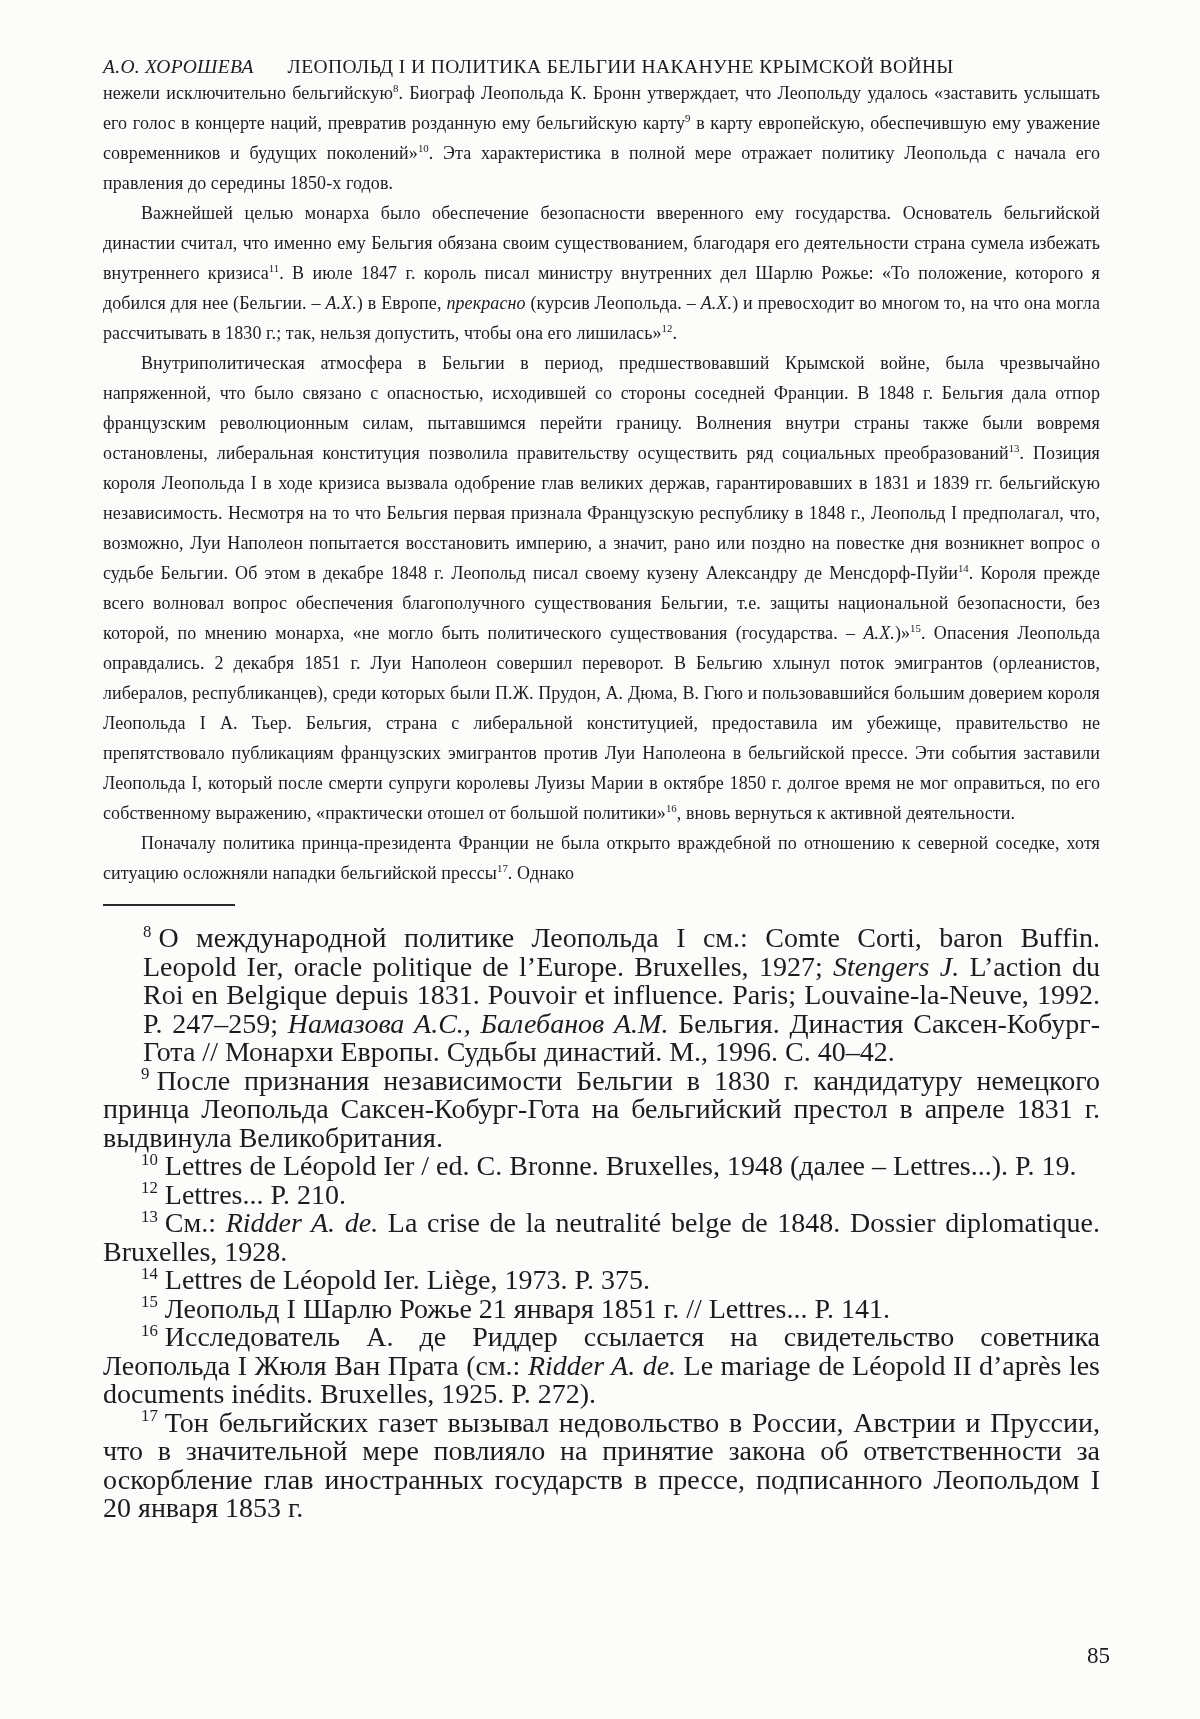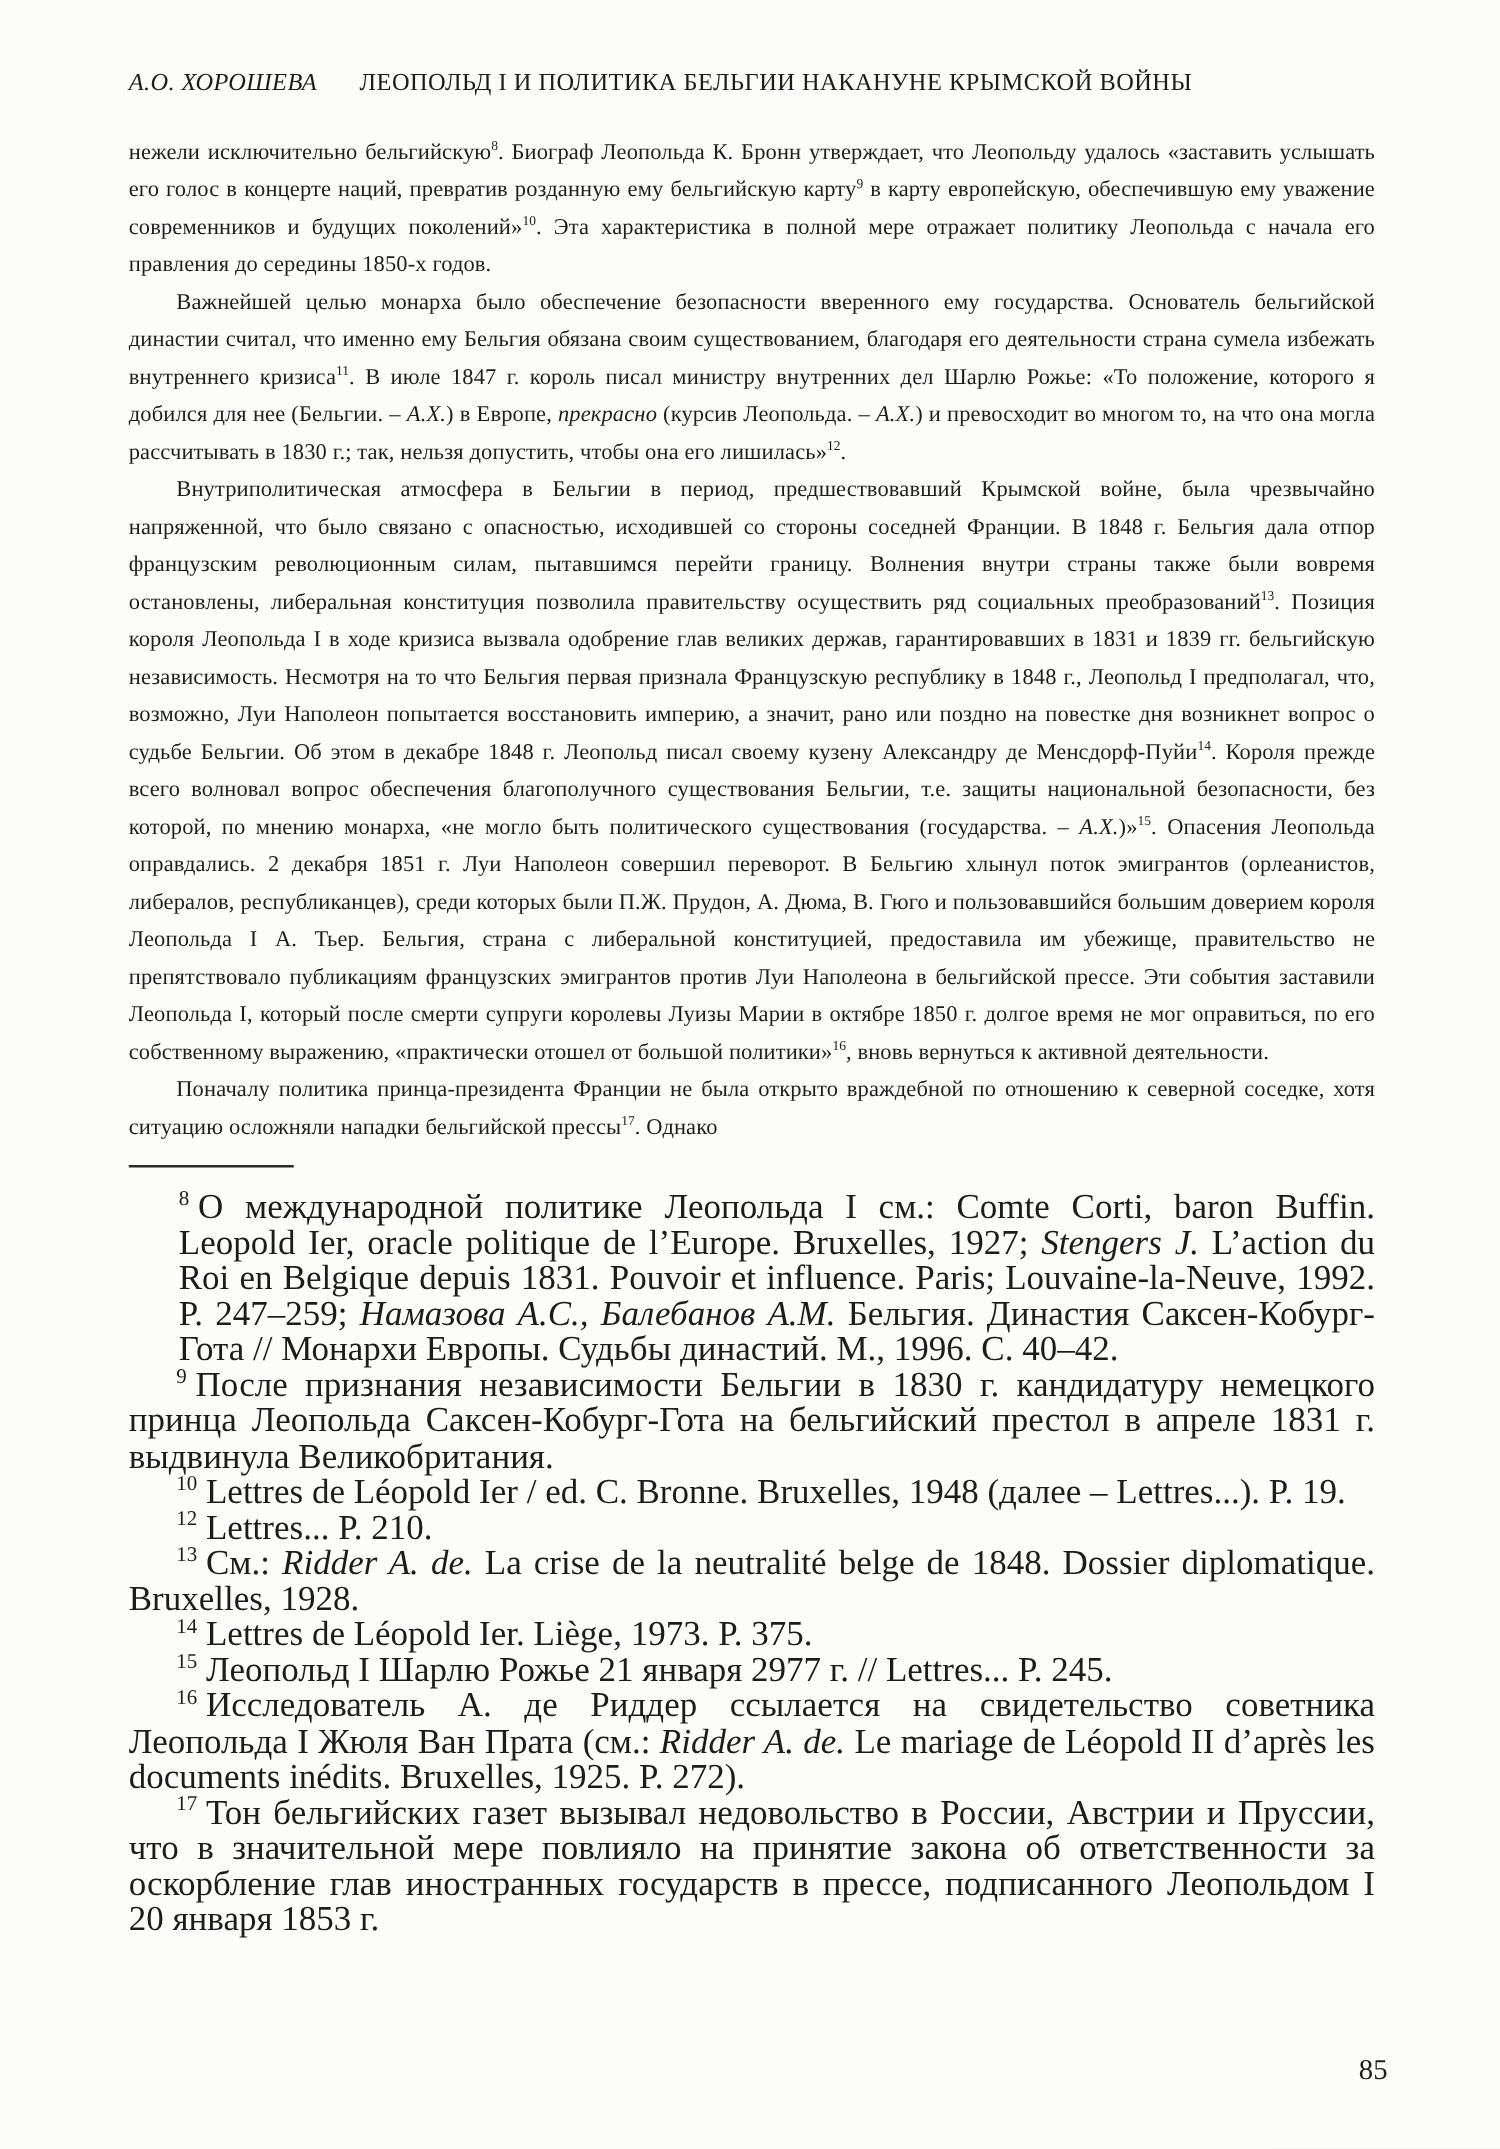--- a/index.html
+++ b/index.html
@@ -15,21 +15,20 @@
     box-sizing: border-box;
   }
   .content { padding: 56px 100px 0 103px; }
 
   .running-head {
     display: flex;
     align-items: baseline;
     gap: 34px;
     font-size: 19.5px;
     white-space: nowrap;
-    margin-bottom: 28px;
   }
   .rh-author { font-style: italic; letter-spacing: 0.3px; }
   .rh-title  { letter-spacing: 0.4px; }
 
   .body-text {
     font-size: 18px;
     line-height: 30px;
     text-align: justify;
     letter-spacing: 0.1px;
   }
@@ -86,21 +85,21 @@
 
     <hr class="footnote-rule">
 
     <section class="footnotes">
       <p class="fn fn-block"><sup class="fn-marker">8</sup><span class="fn-text">О международной политике Леопольда I см.: Comte Corti, baron Buffin. Leopold Ier, oracle politique de l’Europe. Bruxelles, 1927; <i>Stengers J.</i> L’action du Roi en Belgique depuis 1831. Pouvoir et influence. Paris; Louvaine-la-Neuve, 1992. P. 247–259; <i>Намазова А.С., Балебанов А.М.</i> Бельгия. Династия Саксен-Кобург-Гота // Монархи Европы. Судьбы династий. М., 1996. С. 40–42.</span></p>
       <p class="fn"><sup class="fn-marker">9</sup><span class="fn-text">После признания независимости Бельгии в 1830 г. кандидатуру немецкого принца Леопольда Саксен-Кобург-Гота на бельгийский престол в апреле 1831 г. выдвинула Великобритания.</span></p>
       <p class="fn"><sup class="fn-marker">10</sup><span class="fn-text">Lettres de Léopold Ier / ed. C. Bronne. Bruxelles, 1948 (далее – Lettres...). P. 19.</span></p>
       <p class="fn"><sup class="fn-marker">12</sup><span class="fn-text">Lettres... P. 210.</span></p>
       <p class="fn"><sup class="fn-marker">13</sup><span class="fn-text">См.: <i>Ridder A. de.</i> La crise de la neutralité belge de 1848. Dossier diplomatique. Bruxelles, 1928.</span></p>
       <p class="fn"><sup class="fn-marker">14</sup><span class="fn-text">Lettres de Léopold Ier. Liège, 1973. P. 375.</span></p>
-      <p class="fn"><sup class="fn-marker">15</sup><span class="fn-text">Леопольд I Шарлю Рожье 21 января 2977 г. // Lettres... P. 245.</span></p>
+      <p class="fn"><sup class="fn-marker">15</sup><span class="fn-text">Леопольд I Шарлю Рожье 21 января 1851 г. // Lettres... P. 141.</span></p>
       <p class="fn"><sup class="fn-marker">16</sup><span class="fn-text">Исследователь А. де Риддер ссылается на свидетельство советника Леопольда I Жюля Ван Прата (см.: <i>Ridder A. de.</i> Le mariage de Léopold II d’après les documents inédits. Bruxelles, 1925. P. 272).</span></p>
       <p class="fn"><sup class="fn-marker">17</sup><span class="fn-text">Тон бельгийских газет вызывал недовольство в России, Австрии и Пруссии, что в значительной мере повлияло на принятие закона об ответственности за оскорбление глав иностранных государств в прессе, подписанного Леопольдом I 20 января 1853 г.</span></p>
     </section>
 
   </div>
 
   <div class="page-number">85</div>
 </div>
 
 </body></html>

